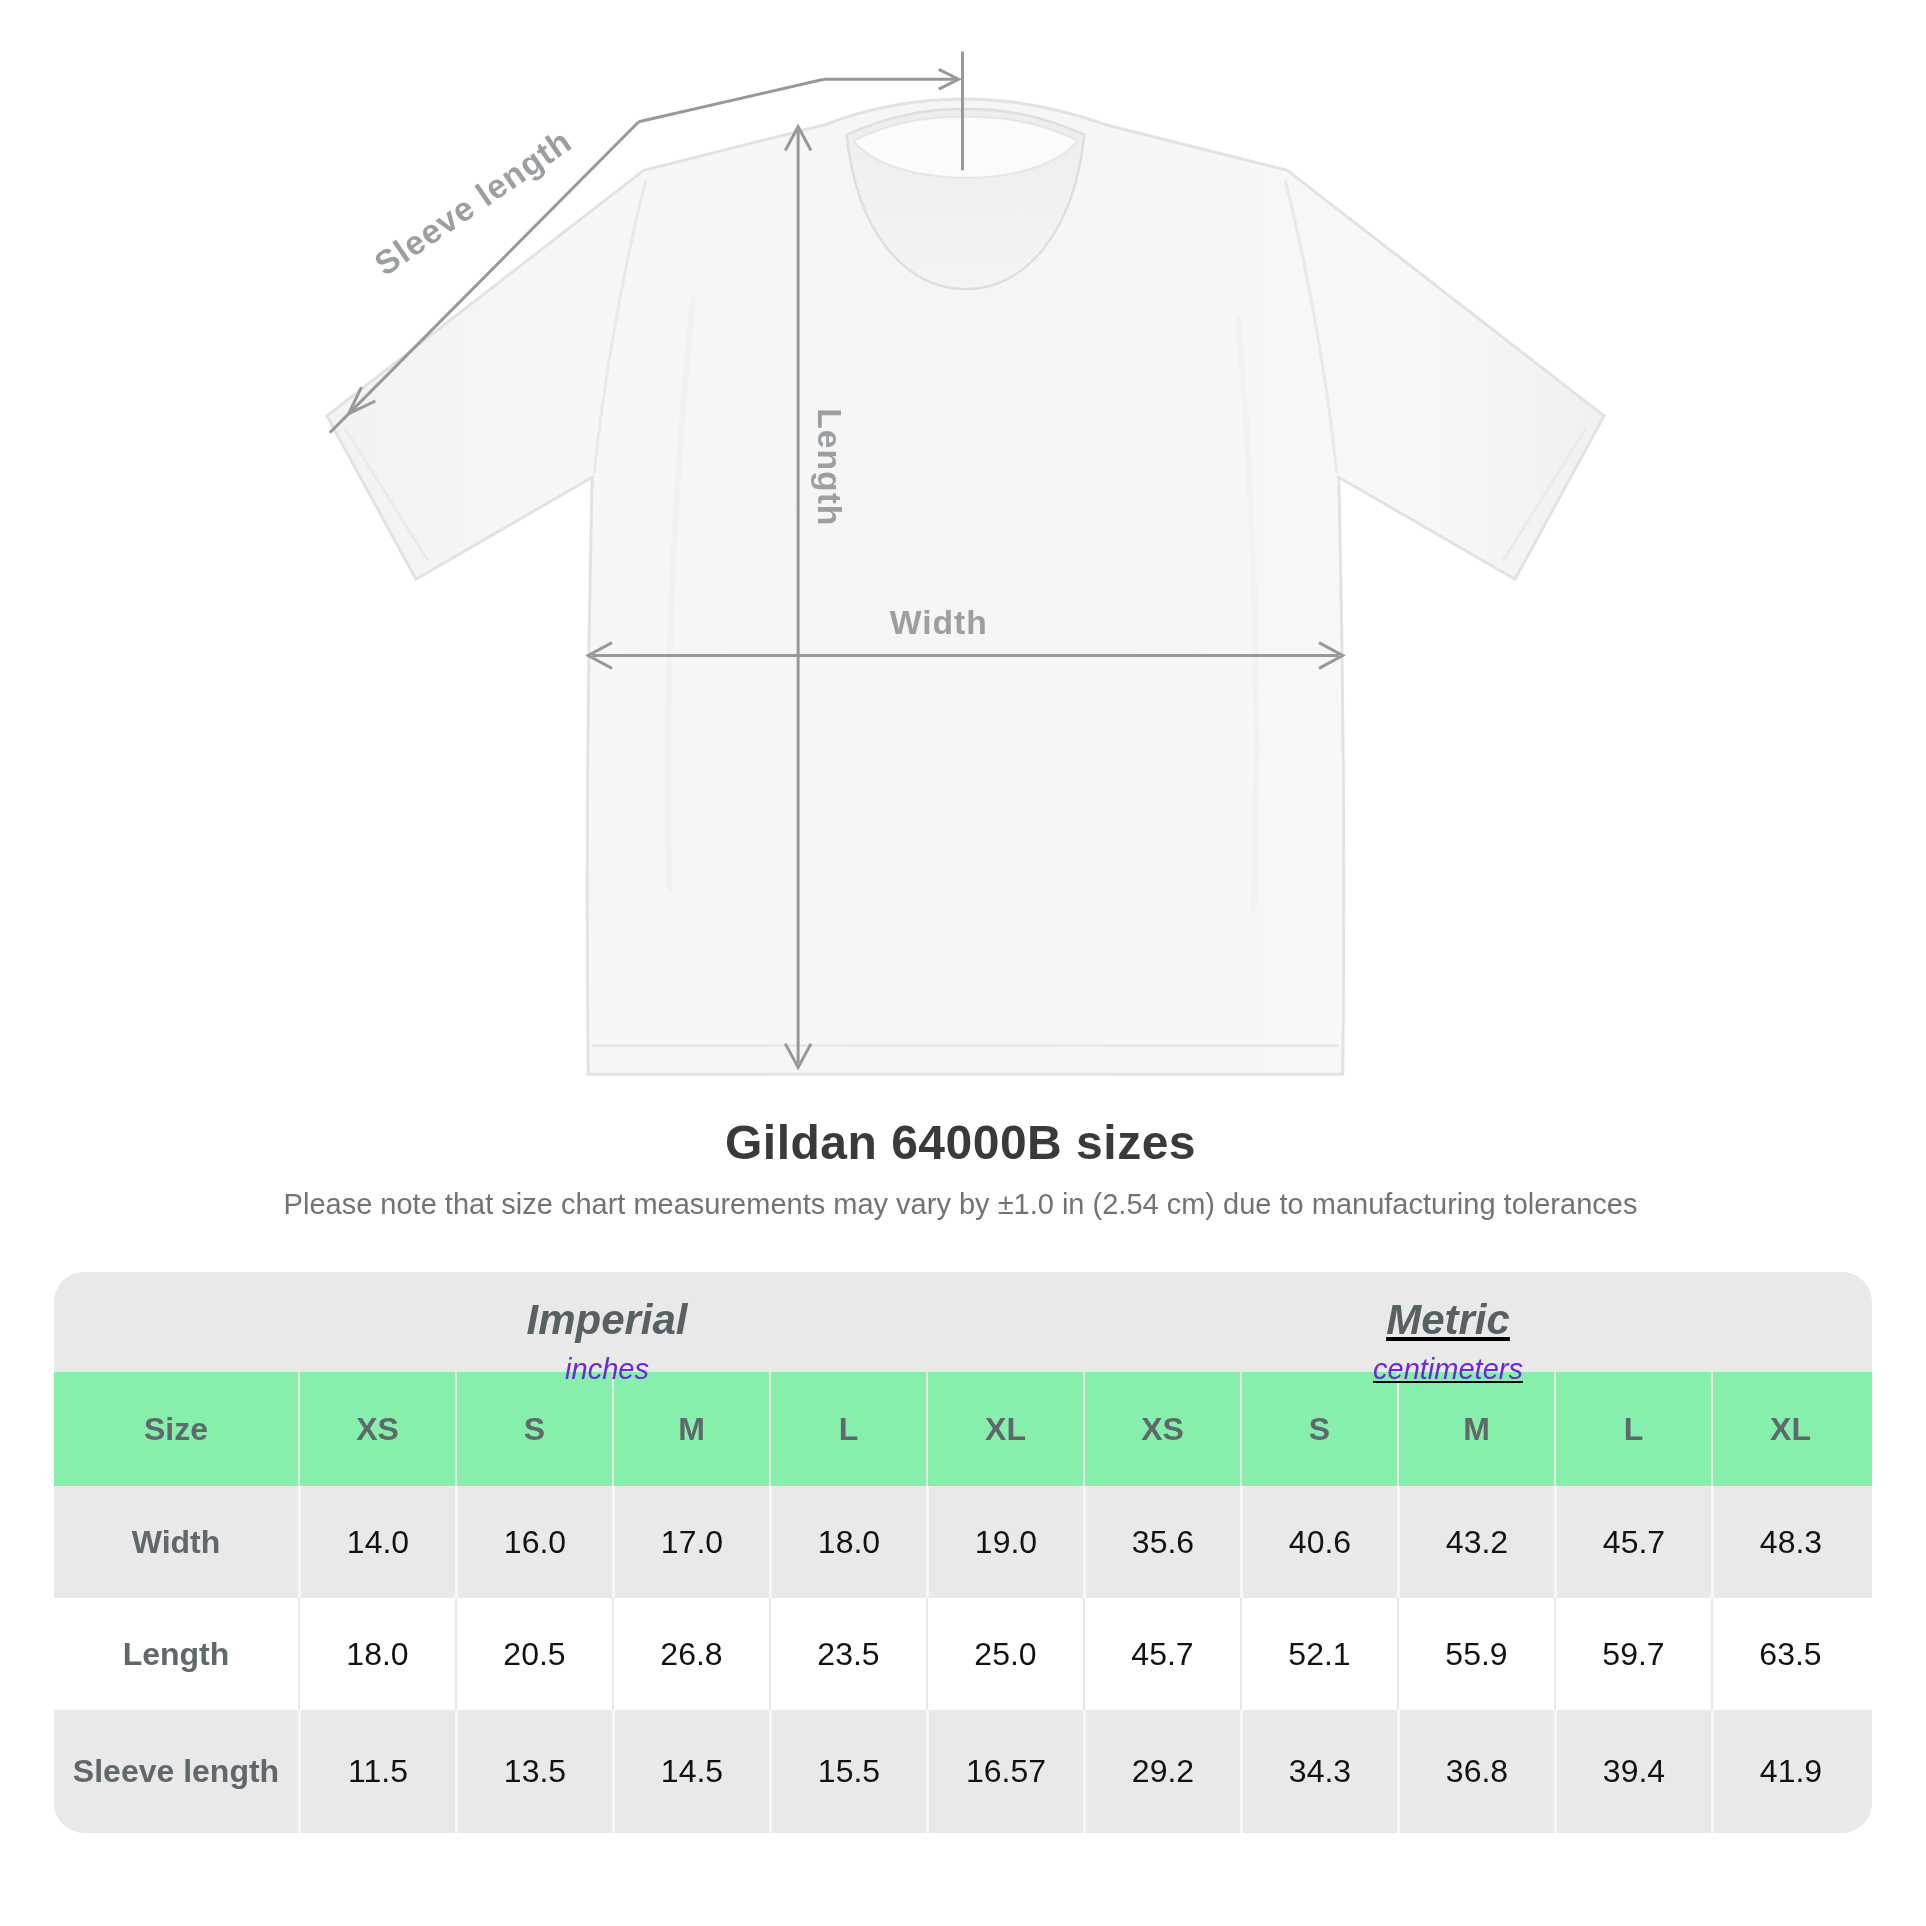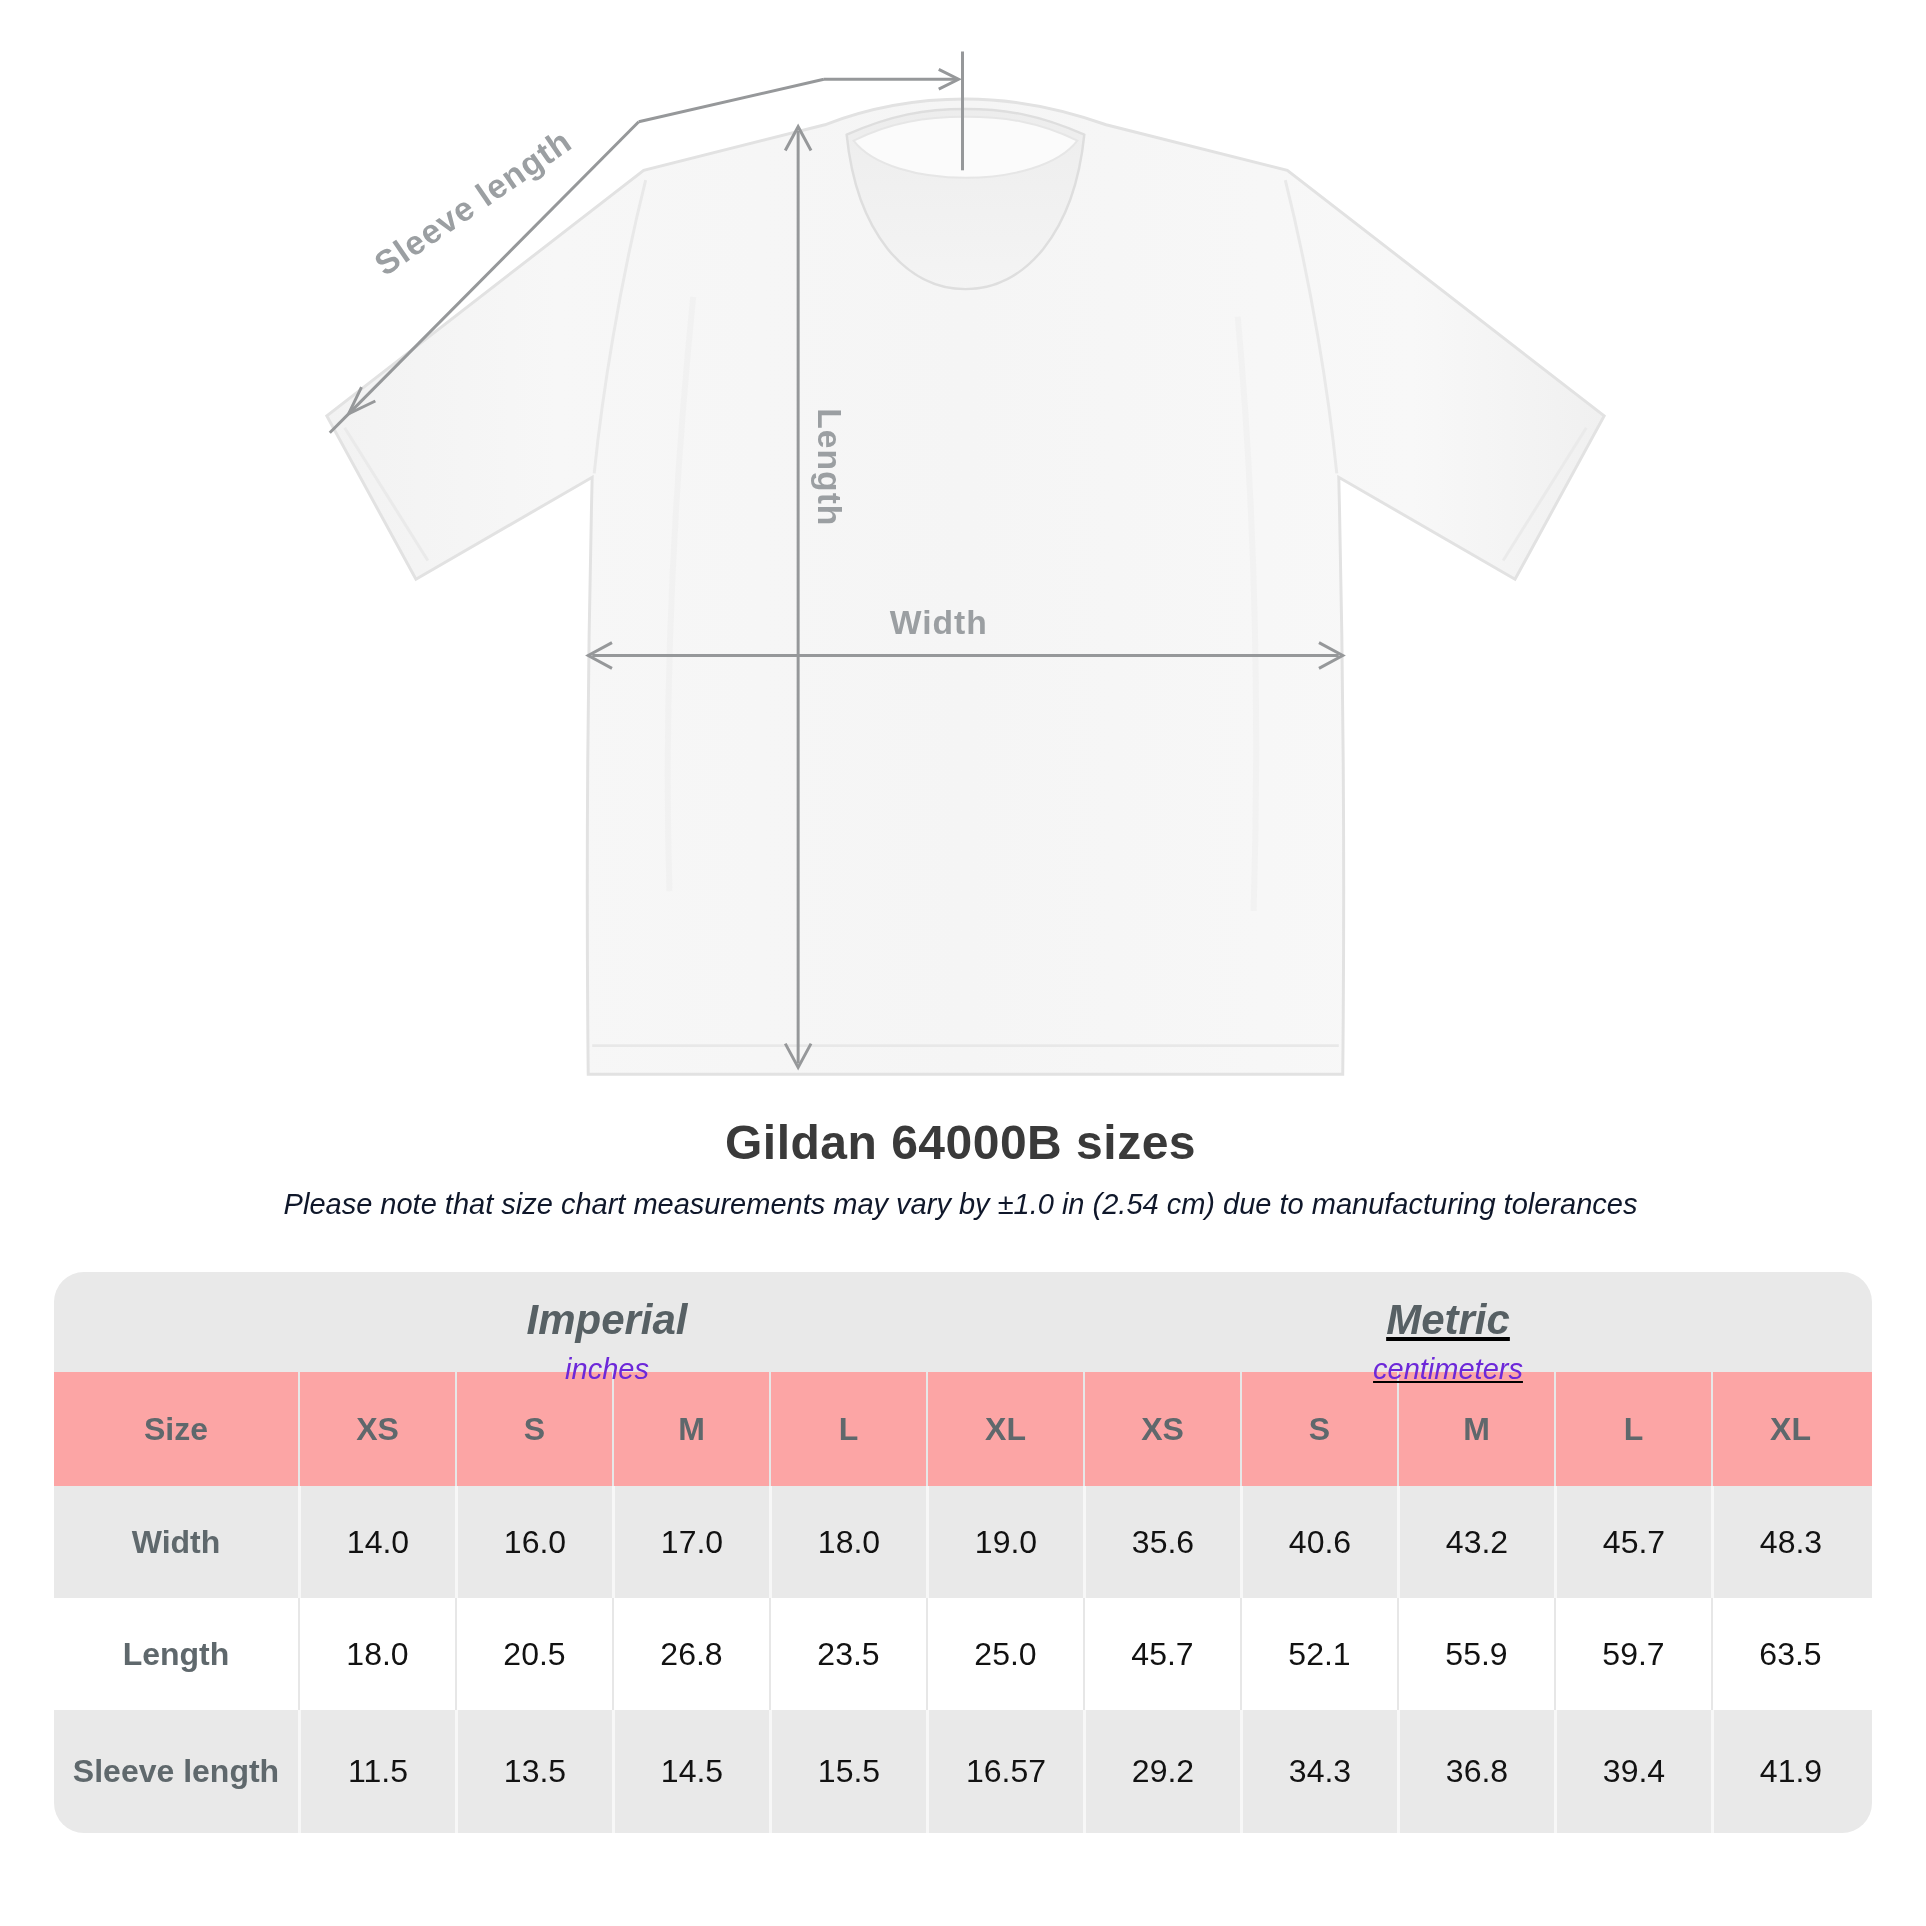--- a/index.html
+++ b/index.html
@@ -3,30 +3,30 @@
 <meta charset="utf-8">
 <style>
   html,body{margin:0;padding:0;background:#fff;}
   .canvas{position:relative;width:1927px;height:1927px;background:#ffffff;overflow:hidden;
           font-family:"Liberation Sans","DejaVu Sans",sans-serif;}
   
   .diagram{position:absolute;top:0;left:0;width:1927px;height:1109px;}
   
   .heading{position:absolute;top:1115px;left:0;width:1921px;text-align:center;}
   .title{font-size:48px;font-weight:bold;color:#3a3a3a;letter-spacing:0.5px;}
-  .subtitle{margin-top:18px;font-size:29px;font-style:italic;color:#0f172a;}
+  .subtitle{margin-top:18px;font-size:29px;color:#737373;}
   
   .size-table{position:absolute;left:54px;top:1272px;width:1818px;}
   .band{position:relative;height:100px;background:#e9e9e9;border-radius:30px 30px 0 0;}
   .unit-group{position:absolute;top:24px;transform:translateX(-50%);text-align:center;}
   .unit-main{font-size:42px;font-weight:bold;font-style:italic;color:#576064;line-height:48px;}
   .unit-sub{font-size:29px;font-style:italic;color:#6d28d9;line-height:40px;margin-top:5px;}
   .trow{display:grid;grid-template-columns:244px repeat(10,157px);}
   .trow .cell{display:flex;align-items:center;justify-content:center;}
-  .trow.r-white{background:#fca5a5;height:114px;}
+  .trow.r-white{background:#86efac;height:114px;}
   .trow.r-white .cell + .cell{border-left:2px solid #e7e7e7;}
   .trow.r-gray{background:#e9e9e9;height:112px;}
   .trow.r-gray .cell + .cell{border-left:3px solid #f7f7f7;}
   .trow.r-last{height:123px;border-radius:0 0 30px 30px;overflow:hidden;}
   .trow.r-mid{background:#ffffff;height:112px;}
   .trow.r-mid .cell + .cell{border-left:2px solid #e7e7e7;}
   .head-cell,.label-cell{font-weight:bold;font-size:32px;color:#5f686c;}
   .value-cell{font-size:32px;color:#121212;}
   
   .anno-label{font-family:"Liberation Sans","DejaVu Sans",sans-serif;font-size:34px;font-weight:bold;fill:#9b9fa2;letter-spacing:1px;}

